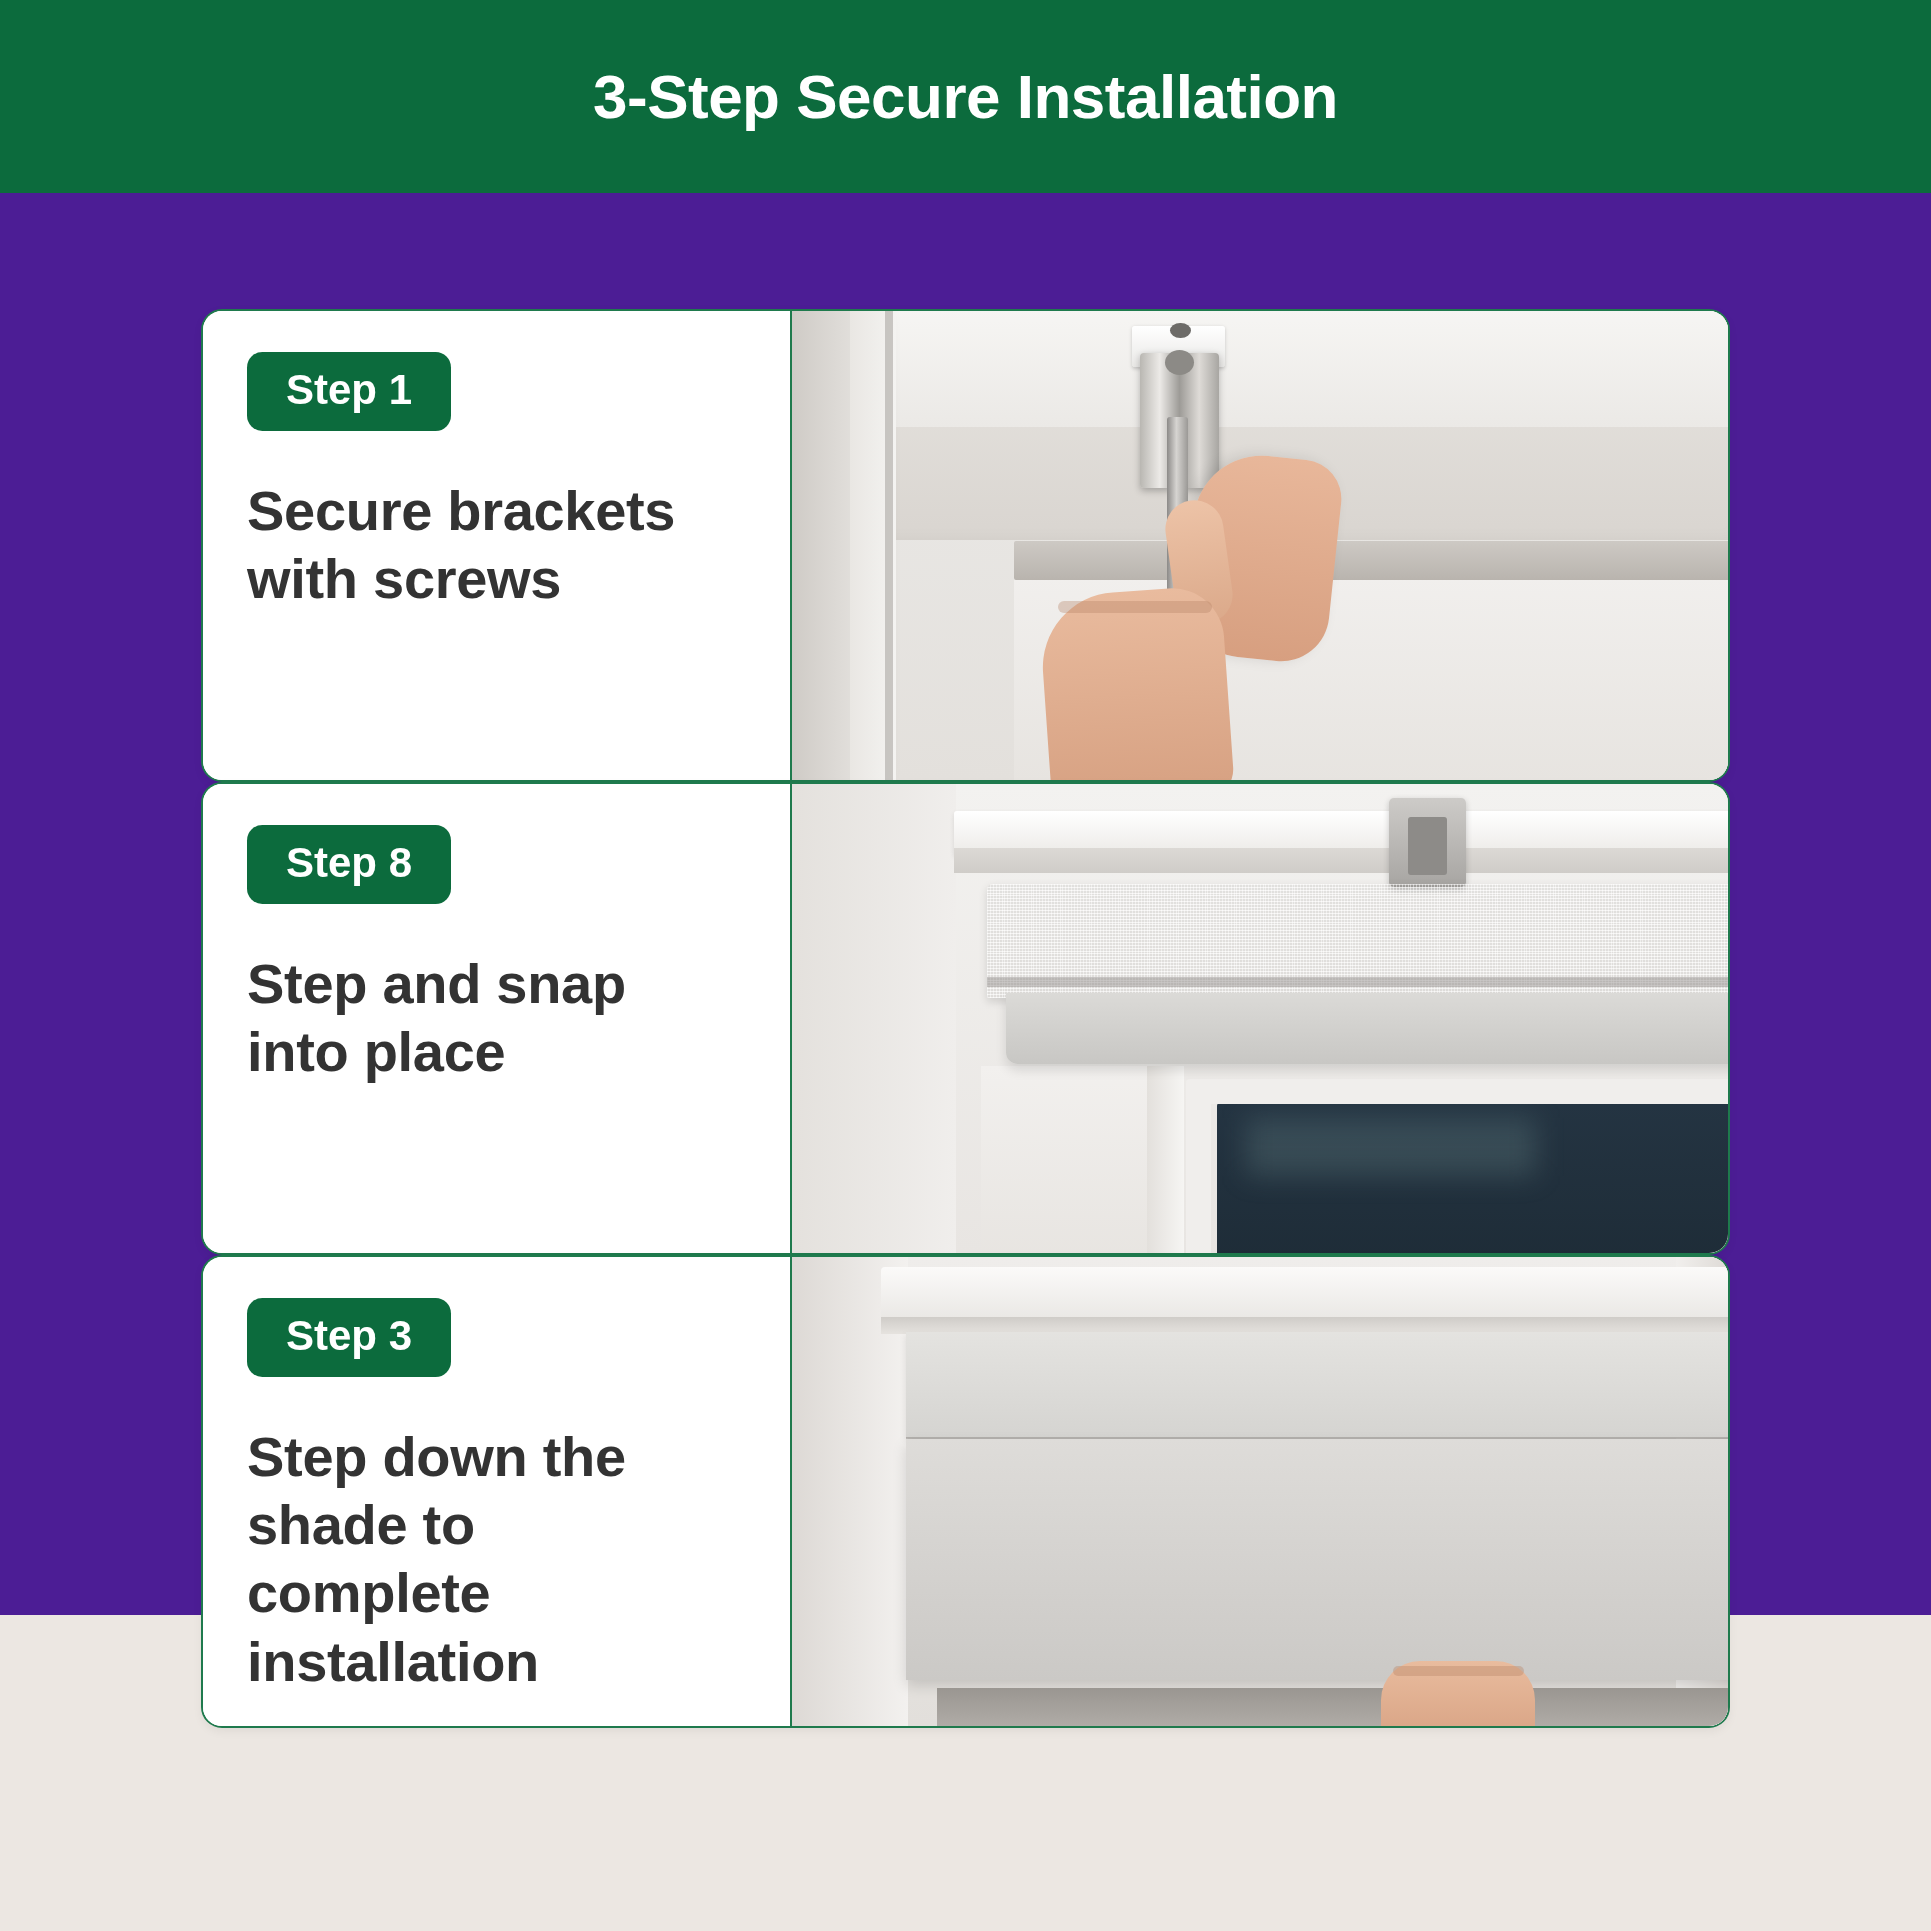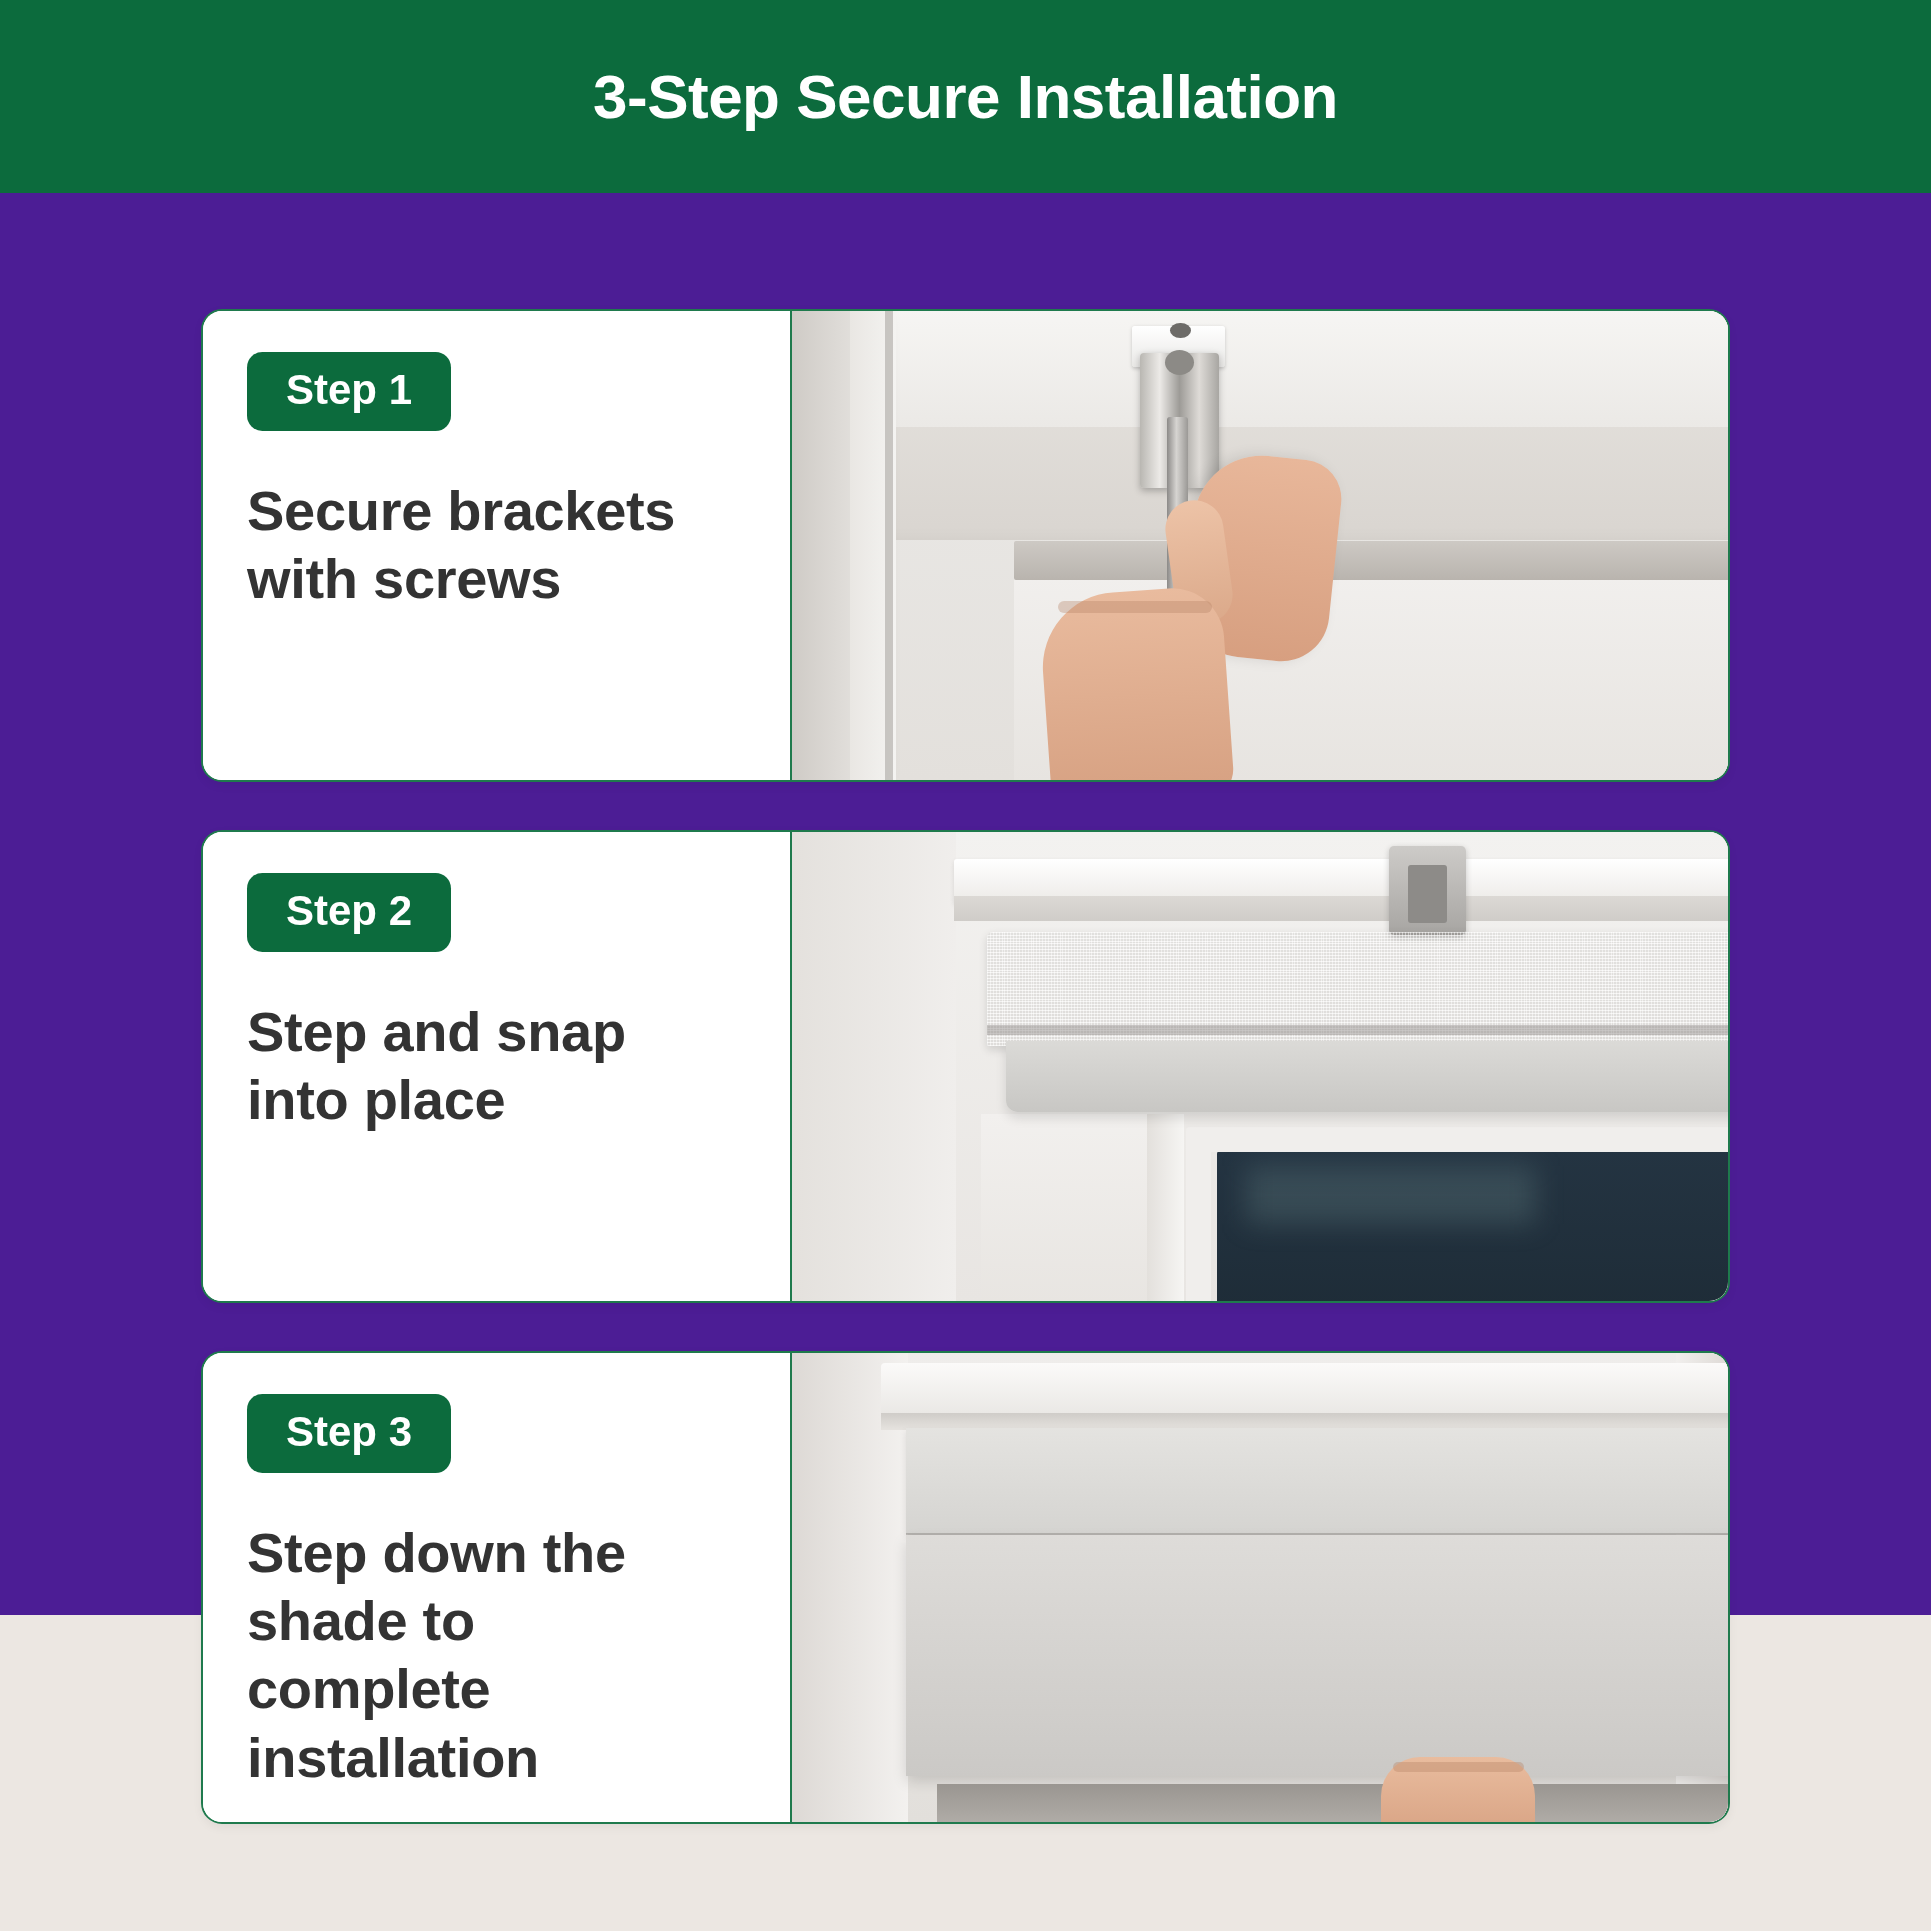--- a/index.html
+++ b/index.html
@@ -33,21 +33,20 @@
     font-weight: bold;
     letter-spacing: -0.5px;
     text-align: center;
   }
 
   
   .steps {
     padding: 116px 201px 0 201px;
     display: flex;
     flex-direction: column;
-    gap: 48px;
   }
 
   .step-card {
     position: relative;
     height: 473px;
     display: flex;
     background: #ffffff;
     border: 2.9px solid #1f7a4d;
     border-radius: 21px;
     overflow: hidden;
@@ -357,21 +356,21 @@
         <div class="s1-handle-stripe"></div>
         <div class="s1-hand-upper"></div>
         <div class="s1-thumb"></div>
         <div class="s1-hand-lower"></div>
         <div class="s1-knuckles"></div>
       </div>
     </div>
 
     <div class="step-card">
       <div class="step-left">
-        <div class="step-badge">Step 2</div>
+        <div class="step-badge">Step 8</div>
         <div class="step-text">Step and snap into place</div>
       </div>
       <div class="step-right">
         <div class="s2-bg"></div>
         <div class="s2-leftwall"></div>
         <div class="s2-frame-top"></div>
         <div class="s2-frame-top2"></div>
         <div class="s2-bracket"></div>
         <div class="s2-bracket-in"></div>
         <div class="s2-lower-left"></div>

